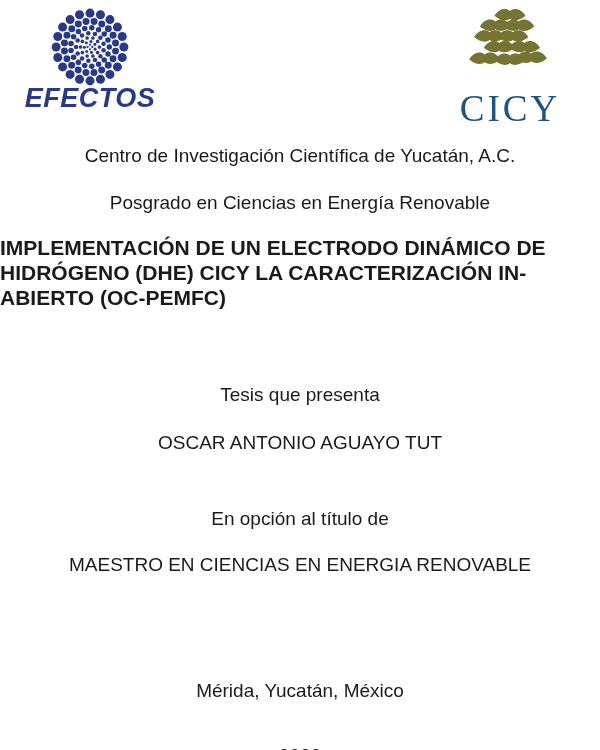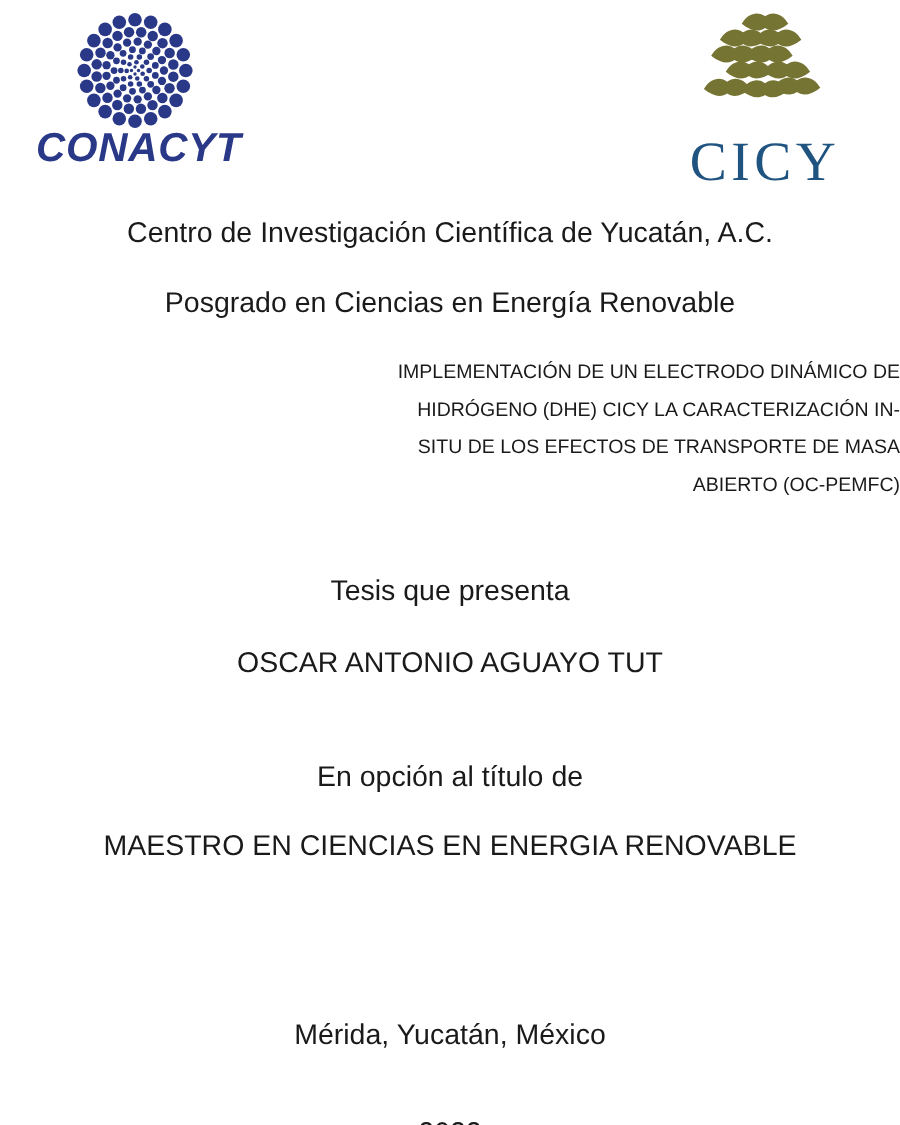--- a/index.html
+++ b/index.html
@@ -22,22 +22,22 @@
     letter-spacing:3px;margin-top:18px;
   }
   
   .tline{
     position:absolute;left:0;right:0;text-align:center;
     font-size:19px;line-height:24px;white-space:nowrap;
   }
   .institution{top:144px;}
   .program{top:191px;}
   .title-block{
-    position:absolute;left:0;right:0;top:235px;text-align:right;
-    font-size:13px;line-height:25px;
+    position:absolute;left:0;right:0;top:235px;text-align:left;
+    font-size:21px;line-height:25px;font-weight:bold;
   }
   .presents{top:383px;}
   .author{top:431px;}
   .option{top:507px;}
   .degree{top:553px;text-align:center;}
   .location{top:679px;}
   .year{top:701px;margin-top:43px;}
 </style>
 </head>
 <body>
@@ -131,21 +131,21 @@
         <circle cx="34.84" cy="42.38" r="1.5" fill="#2a3888"></circle>
         <circle cx="32.61" cy="38.26" r="1.5" fill="#2a3888"></circle>
         <circle cx="34.43" cy="33.95" r="1.5" fill="#2a3888"></circle>
         <circle cx="38.94" cy="32.68" r="1.5" fill="#2a3888"></circle>
         <circle cx="42.75" cy="35.42" r="1.5" fill="#2a3888"></circle>
         <circle cx="40.30" cy="38.00" r="1.1" fill="#2a3888"></circle>
         <circle cx="38.00" cy="40.30" r="1.1" fill="#2a3888"></circle>
         <circle cx="35.70" cy="38.00" r="1.1" fill="#2a3888"></circle>
         <circle cx="38.00" cy="35.70" r="1.1" fill="#2a3888"></circle>
       </svg>
-    <div class="conacyt-text" style="color: rgb(42, 56, 136);">CONACYT</div>
+    <div class="conacyt-text" style="color: rgb(42, 56, 136);">EFECTOS</div>
   </div>
 
   <div class="cicy">
     <svg id="cicy-tree" viewBox="0 0 96 66">
       <defs>
         <path id="cicy-leaf" d="M0,-4 C5,-8 12,-6 16,1 C10,6 4,7 0,4 C-4,7 -10,6 -16,1 C-12,-6 -5,-8 0,-4 Z"></path>
       </defs>
       <g id="cicy-leaves">
           <use href="#cicy-leaf" transform="translate(48,7)" fill="#767433"></use>
           <use href="#cicy-leaf" transform="translate(33,18)" fill="#767433"></use>
@@ -162,21 +162,20 @@
     <div class="cicy-text" style="color: rgb(31, 83, 128);">CICY</div>
   </div>
 
   <div class="tline institution">Centro de Investigación Científica de Yucatán, A.C.</div>
 
   <div class="tline program">Posgrado en Ciencias en Energía Renovable</div>
 
   <div class="title-block">
     <div>IMPLEMENTACIÓN DE UN ELECTRODO DINÁMICO DE</div>
     <div>HIDRÓGENO (DHE) CICY LA CARACTERIZACIÓN IN-</div>
-    <div>SITU DE LOS EFECTOS DE TRANSPORTE DE MASA</div>
     <div>ABIERTO (OC-PEMFC)</div>
   </div>
 
   <div class="tline presents">Tesis que presenta</div>
 
   <div class="tline author">OSCAR ANTONIO AGUAYO TUT</div>
 
   <div class="tline option">En opción al título de</div>
 
   <div class="tline degree">MAESTRO EN CIENCIAS EN ENERGIA RENOVABLE</div>

